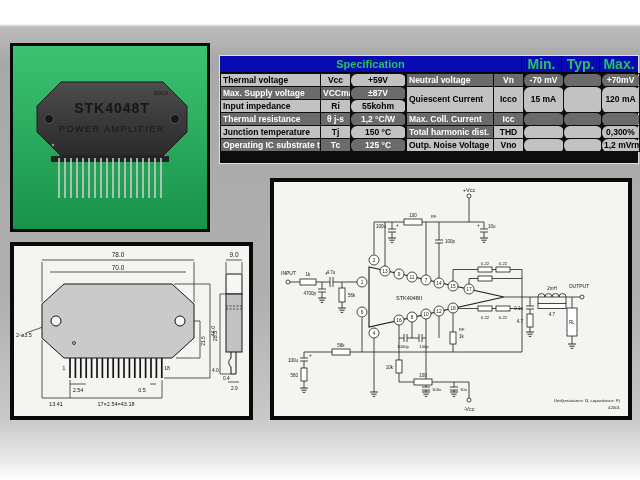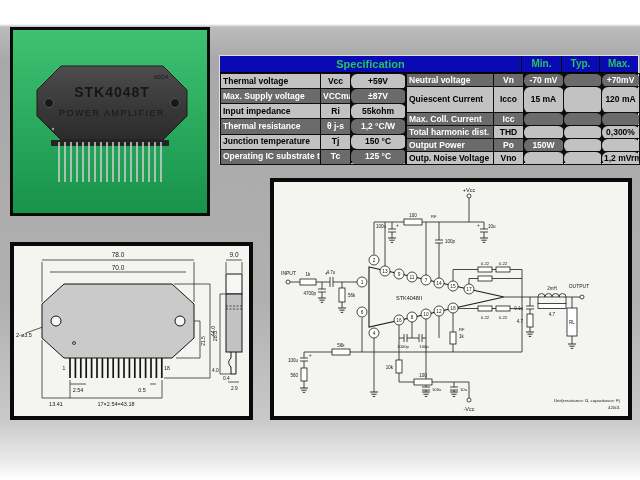--- a/index.html
+++ b/index.html
@@ -1,29 +1,29 @@
 <!DOCTYPE html>
 <html><head>
 <meta charset="utf-8">
 <style>
   html,body{margin:0;padding:0;}
   .page{position:relative;width:640px;height:480px;overflow:hidden;
     font-family:"Liberation Sans",sans-serif;
     background:linear-gradient(180deg,#ffffff 0px,#ffffff 24px,#bcbcbc 27px,#a8a8a8 60px,#b0b0b0 300px,#c9c9c9 420px,#ebebeb 462px,#ffffff 480px);}
   .panel{position:absolute;box-sizing:border-box;background:#f4f4f0;border:4px solid #0a0a0a;}
-  #photo-panel{left:10px;top:27px;width:200px;height:189px;border-width:3px;background:#1fa352;}
+  #photo-panel{left:10px;top:43px;width:200px;height:189px;border-width:3px;background:#1fa352;}
   #draw-panel{left:10px;top:242px;width:243px;height:178px;}
   #schem-panel{left:270px;top:178px;width:362px;height:242px;}
   #spec-panel{left:219px;top:55px;width:420px;height:109px;border:1px solid #dedede;background:#0d0d0d;}
   svg{display:block;}
   svg text{fill:#161616;font-family:"Liberation Sans",sans-serif;}
   
   .spec-header{display:flex;height:16px;background:#0a0ab4;color:#22c55e;font-weight:bold;border-bottom:1px solid #000;}
   .spec-title{flex:0 0 301px;text-align:center;line-height:16px;font-size:11px;}
-  .spec-h{box-sizing:border-box;border-left:1px solid #000;text-align:center;line-height:16px;font-size:10px;}
+  .spec-h{box-sizing:border-box;border-left:1px solid #000;text-align:center;line-height:16px;font-size:14px;}
   .w-min{width:40px}.w-typ{width:38px}.w-max{width:39px}
   .spec-body{display:flex;}
   table.spec{border-collapse:collapse;table-layout:fixed;}
   table.spec td{box-sizing:border-box;border:1px solid #0d0d0d;padding:0 2px;height:13px;line-height:11px;
     font-size:8.5px;font-weight:bold;white-space:nowrap;overflow:hidden;}
   td.sym{text-align:center;font-weight:normal;font-size:8px;}
   td.val,td.num{text-align:center;border-radius:6px;}
   td.d{background:#6b6b6b;color:#fff;}
   td.l{background:#c2c2c2;color:#000;}
   td.xs{font-size:7px;}
@@ -156,27 +156,20 @@
           <td class="num d"></td>
           <td class="num d"></td>
           <td class="num d"></td>
             </tr>
         <tr>
           <td class="d">Total harmonic dist.</td>
           <td class="sym l">THD</td>
           <td class="num l"></td>
           <td class="num l"></td>
           <td class="num l">0,300%</td>
-            </tr>
-        <tr>
-          <td class="d">Output Power</td>
-          <td class="sym d">Po</td>
-          <td class="num d">150W</td>
-          <td class="num l"></td>
-          <td class="num l"></td>
             </tr>
         <tr>
           <td class="l">Outp. Noise Voltage</td>
           <td class="sym l">Vno</td>
           <td class="num l"></td>
           <td class="num l"></td>
           <td class="num l s75">1,2 mVrms</td>
             </tr>
       </tbody>
         </table>

